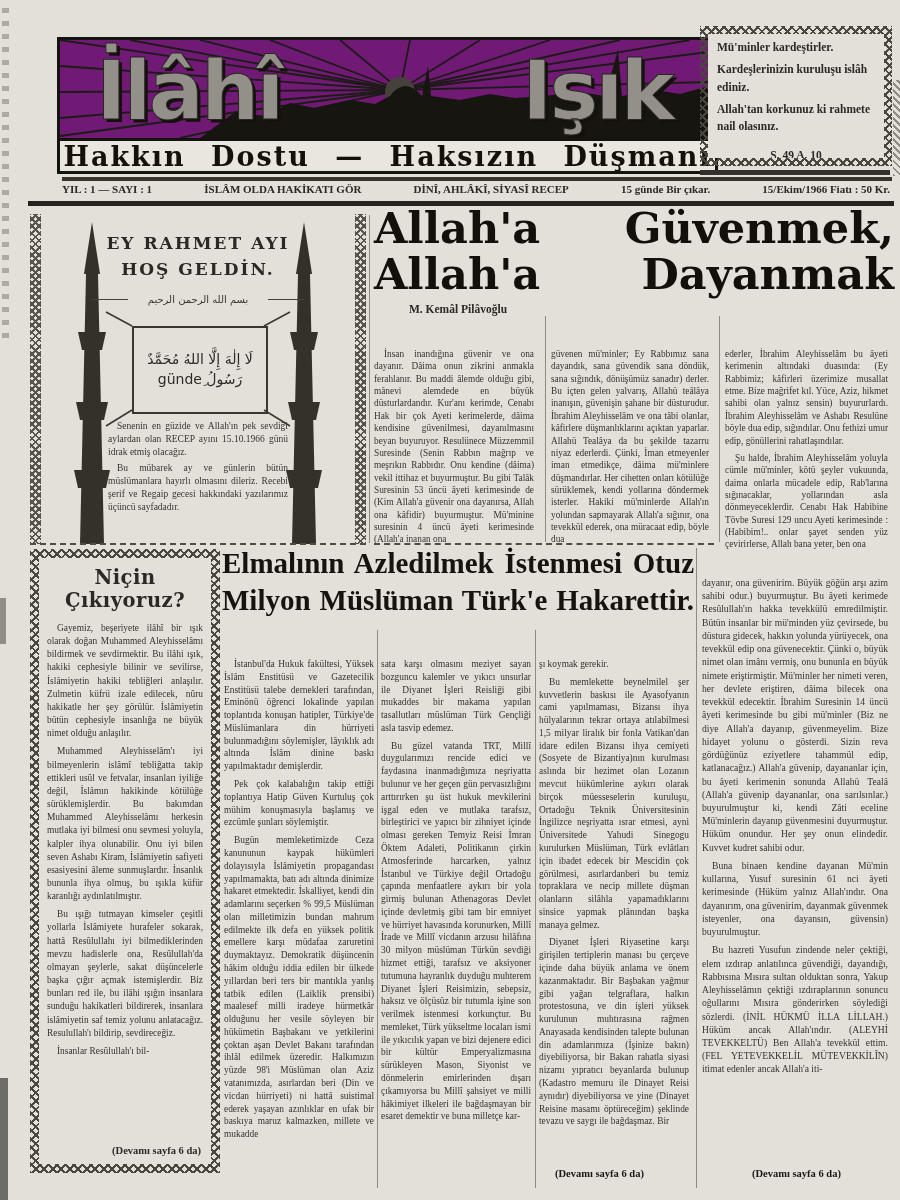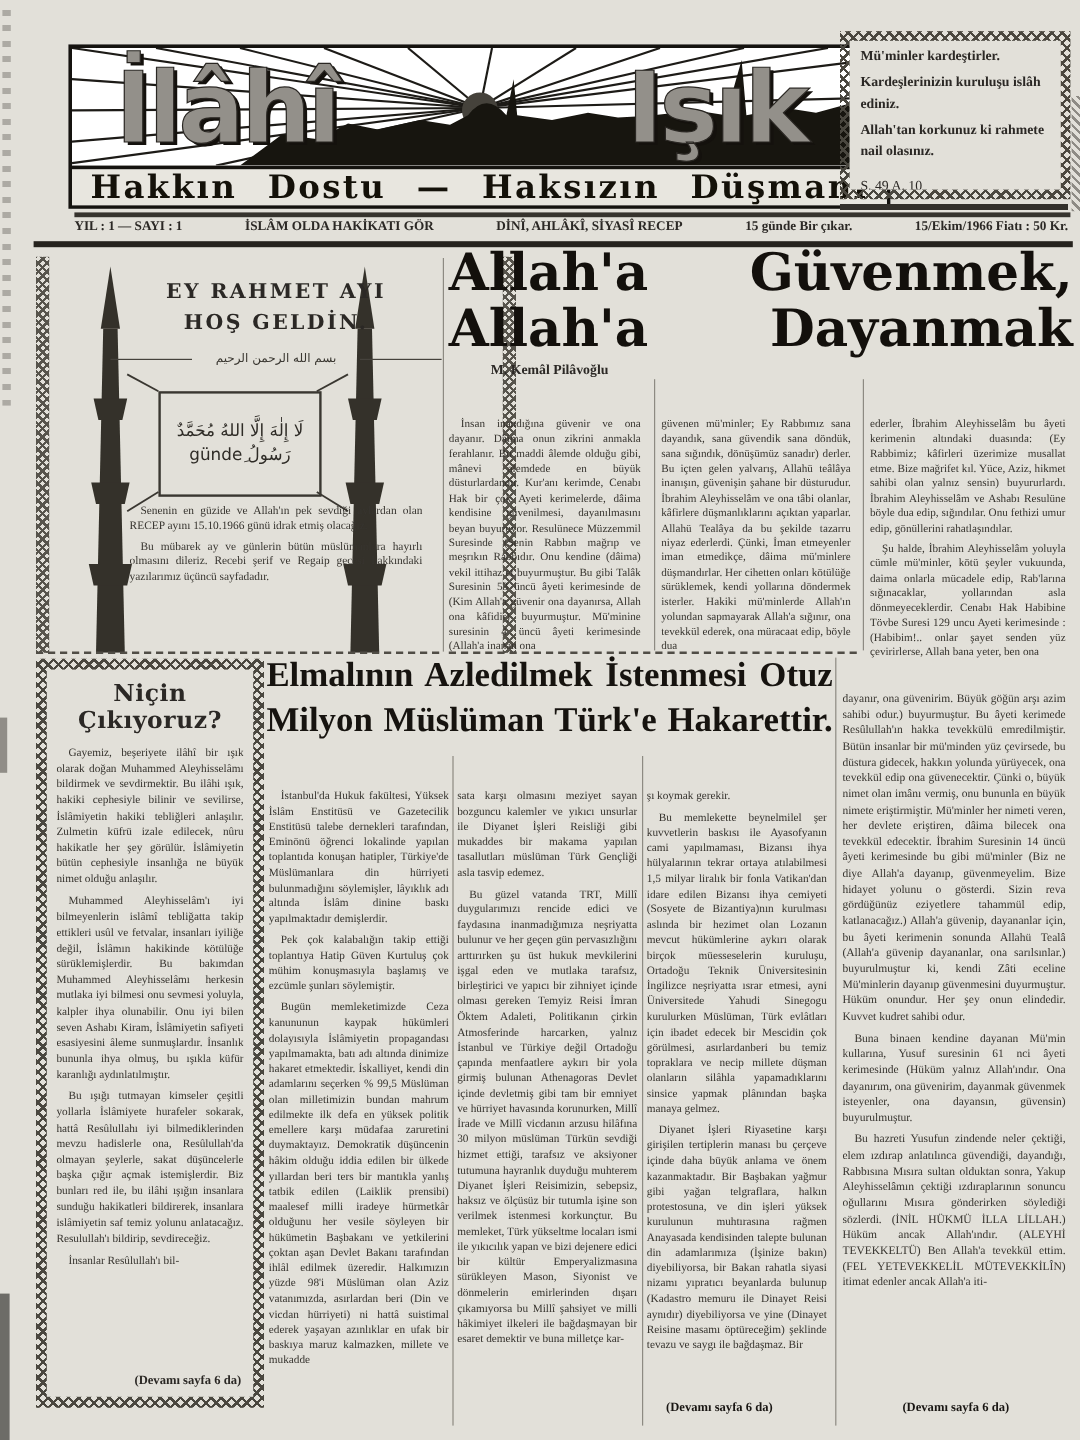--- a/index.html
+++ b/index.html
@@ -10,51 +10,51 @@
   .artifact{position:absolute;pointer-events:none;}
   .artifact-tl{left:2px;top:8px;width:7px;height:330px;
      background:repeating-linear-gradient(0deg,#6b6862 0 5px,transparent 5px 13px);opacity:.45;}
   .artifact-ml{left:0;top:598px;width:6px;height:46px;background:#4c4944;opacity:.55;}
   .artifact-bl{left:0;top:1078px;width:8px;height:122px;background:#3c3a36;opacity:.7;}
   .artifact-tr{right:0;top:80px;width:7px;height:96px;
      background:repeating-linear-gradient(45deg,#55524c 0 2px,transparent 2px 5px);opacity:.6;}
 
   
   .masthead{position:absolute;left:57px;top:37px;width:655px;height:131px;
-            border:3px solid #15130f;background:#ffffff;padding-left:24px;}
+            border:3px solid #15130f;background:#701a75;}
   .mast-art{position:absolute;left:0;top:0;width:649px;height:98px;}
   .mast-title{position:absolute;font-family:"DejaVu Sans",sans-serif;font-weight:bold;
               font-size:82px;line-height:1;color:#93908a;letter-spacing:-3px;
               text-shadow:3px 3px 0 #14110d;-webkit-text-stroke:1px #2a2723;}
   .t-left{left:36px;top:10px;}
   .t-right{left:462px;top:10px;}
   .motto-bar{position:absolute;left:0;right:0;bottom:0;height:30px;border-top:3px solid #15130f;
              display:flex;align-items:center;justify-content:center;background:#e8e6df;}
   .motto{font-family:"DejaVu Serif",serif;font-weight:bold;font-size:27px;color:#141109;
          letter-spacing:2px;word-spacing:14px;white-space:nowrap;}
 
   
   .verse-box{position:absolute;left:700px;top:26px;width:192px;height:140px;padding:8px;box-sizing:border-box;
      background:repeating-linear-gradient(45deg,#4a473f 0 2px,transparent 2px 6px),
                 repeating-linear-gradient(-45deg,#4a473f 0 2px,transparent 2px 6px);}
   .verse-inner{width:100%;height:100%;background:#e2e0d9;box-sizing:border-box;
                padding:5px 9px;font-weight:bold;font-size:11.5px;line-height:1.5;overflow:hidden;}
   .verse-inner p{margin:0 0 5px;}
-  .verse-ref{text-align:left;font-weight:normal;font-size:11.5px;margin-top:12px;}
+  .verse-ref{text-align:center;font-weight:bold;font-size:11.5px;margin-top:12px;}
   .verse-rule{position:absolute;left:700px;top:170px;width:190px;height:5px;background:#34312c;}
 
   
   .rule-top{position:absolute;left:62px;top:177px;width:830px;height:4px;background:#36332d;}
   .rule-bottom{position:absolute;left:28px;top:201px;width:866px;height:5px;background:#26231e;}
   .dateline{position:absolute;left:62px;top:183px;width:828px;display:flex;
             justify-content:space-between;align-items:center;font-weight:bold;font-size:11px;
             white-space:nowrap;}
 
   
-  .rahmet{position:absolute;left:30px;top:214px;width:400px;height:330px;text-decoration:underline;}
+  .rahmet{position:absolute;left:30px;top:214px;width:336px;height:330px;text-decoration:underline;}
   .hatch-v{position:absolute;top:0;bottom:0;width:11px;
      background:repeating-linear-gradient(45deg,#57544c 0 2px,transparent 2px 5px),
                 repeating-linear-gradient(-45deg,#57544c 0 2px,transparent 2px 5px);}
   .hatch-left{left:0;} .hatch-right{right:0;}
   .rahmet-art{position:absolute;left:0;top:0;width:336px;height:330px;}
   .rahmet-title{position:absolute;left:70px;right:70px;top:16px;text-align:center;
       font-family:"DejaVu Serif",serif;font-weight:bold;font-size:17px;letter-spacing:2px;line-height:1.55;}
   .bismillah-row{position:absolute;left:62px;right:62px;top:80px;display:flex;align-items:center;gap:20px;}
   .bismillah-row .hline{flex:1;height:1.5px;background:#45423c;}
   .bismillah{font-family:"DejaVu Sans",sans-serif;font-size:10px;direction:rtl;color:#3a3731;}

